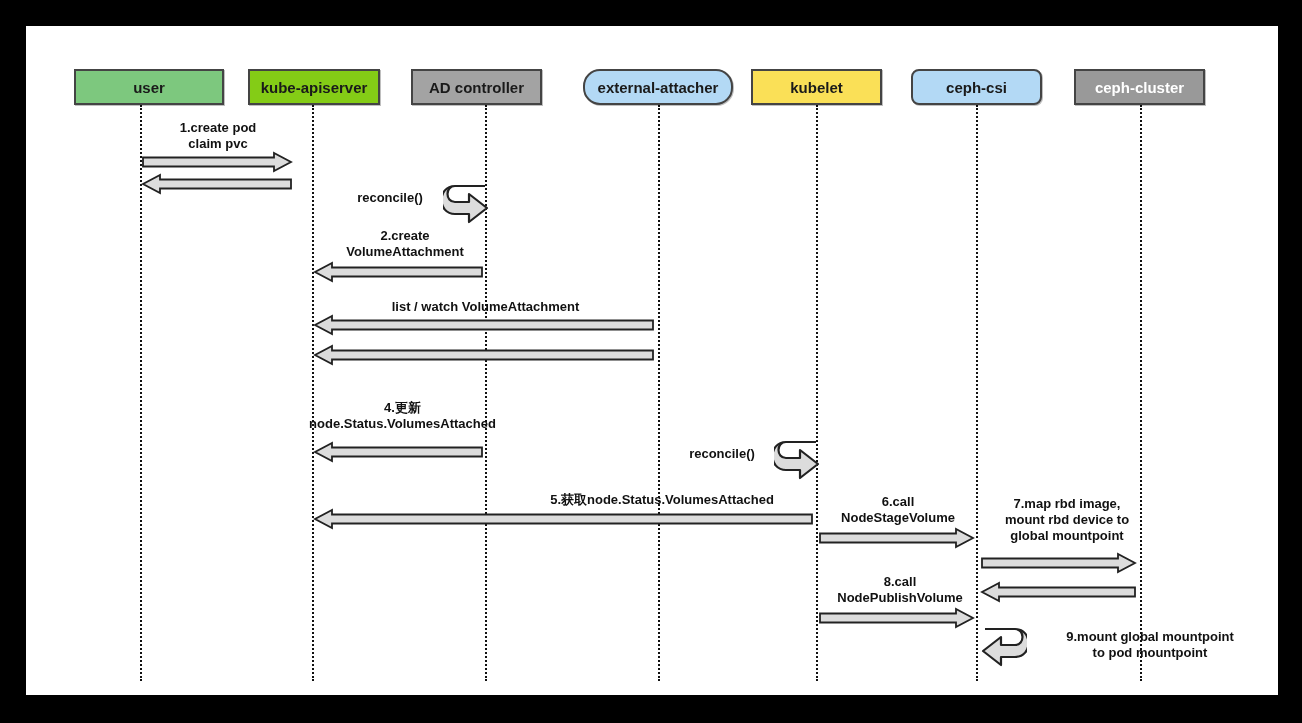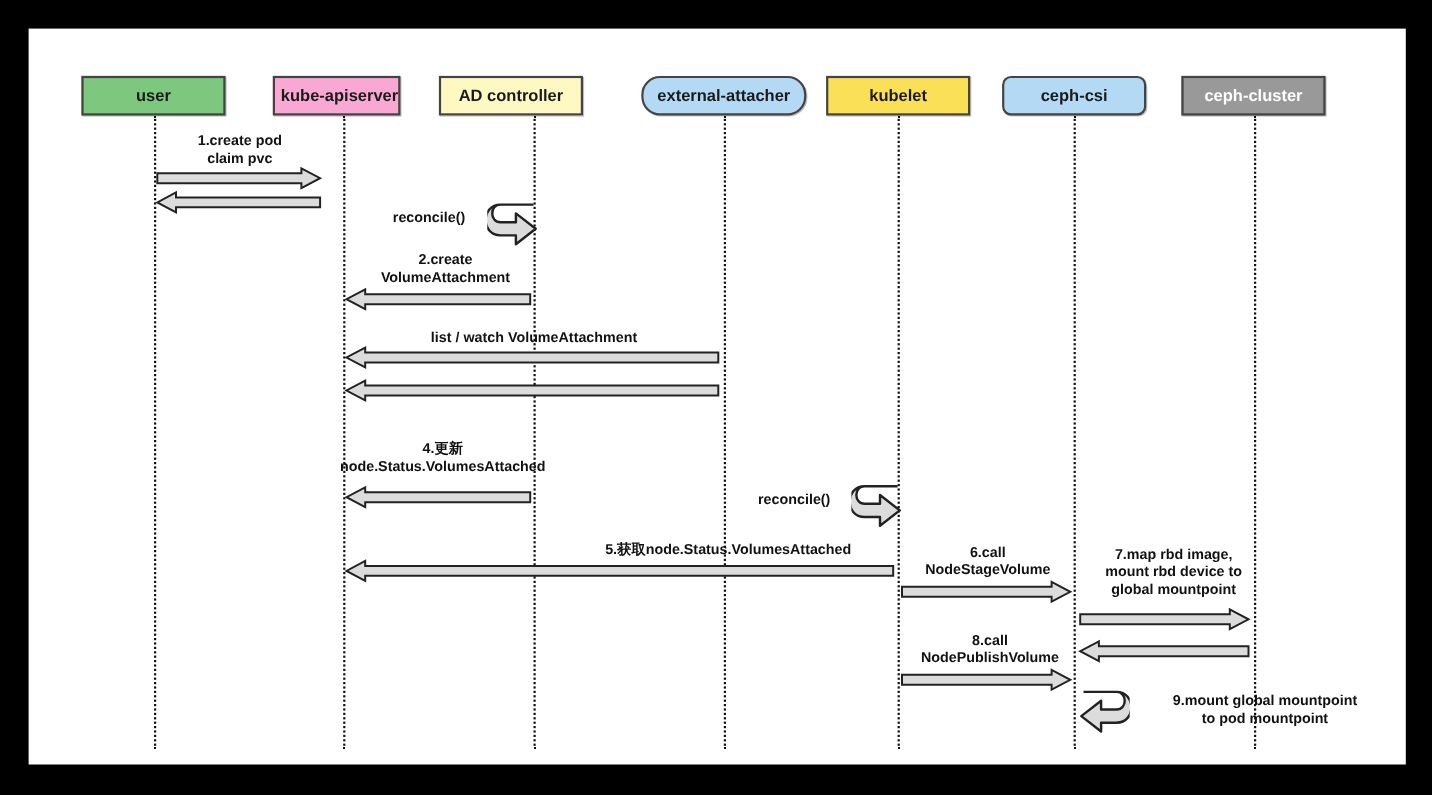--- a/index.html
+++ b/index.html
@@ -23,27 +23,27 @@
 <body>
 
 <div id="canvas">
     <div class="lifeline" style="left: 114px; top: 79px; height: 576px;"></div>
     <div class="lifeline" style="left: 286px; top: 79px; height: 576px;"></div>
     <div class="lifeline" style="left: 459px; top: 79px; height: 576px;"></div>
     <div class="lifeline" style="left: 632px; top: 79px; height: 576px;"></div>
     <div class="lifeline" style="left: 790px; top: 79px; height: 576px;"></div>
     <div class="lifeline" style="left: 950px; top: 79px; height: 576px;"></div>
     <div class="lifeline" style="left: 1114px; top: 79px; height: 576px;"></div>
-    <div class="actor-box" style="left: 48px; top: 43px; width: 131px; background: rgb(125, 200, 126); color: rgb(26, 26, 26);">
+    <div class="actor-box" style="left: 48px; top: 43px; width: 150px; background: rgb(125, 200, 126); color: rgb(26, 26, 26);">
       <span>user</span>
     </div>
-    <div class="actor-box" style="left: 222px; top: 43px; width: 116px; background: #f9a8d4; color: rgb(26, 26, 26); justify-content: flex-end;">
+    <div class="actor-box" style="left: 222px; top: 43px; width: 132px; background: #84cc16; color: rgb(26, 26, 26);">
       <span>kube-apiserver</span>
     </div>
-    <div class="actor-box" style="left: 373px; top: 43px; width: 131px; background: #fef9c3; color: rgb(26, 26, 26);">
+    <div class="actor-box" style="left: 385px; top: 43px; width: 131px; background: #a3a3a3; color: rgb(26, 26, 26);">
       <span>AD controller</span>
     </div>
     <div class="actor-box" style="left: 557px; top: 43px; width: 150px; background: rgb(179, 217, 245); color: rgb(26, 26, 26); border-radius: 17px;">
       <span>external-attacher</span>
     </div>
     <div class="actor-box" style="left: 725px; top: 43px; width: 131px; background: rgb(250, 224, 87); color: rgb(26, 26, 26);">
       <span>kubelet</span>
     </div>
     <div class="actor-box" style="left: 885px; top: 43px; width: 131px; background: rgb(179, 217, 245); color: rgb(26, 26, 26); border-radius: 8px;">
       <span>ceph-csi</span>

